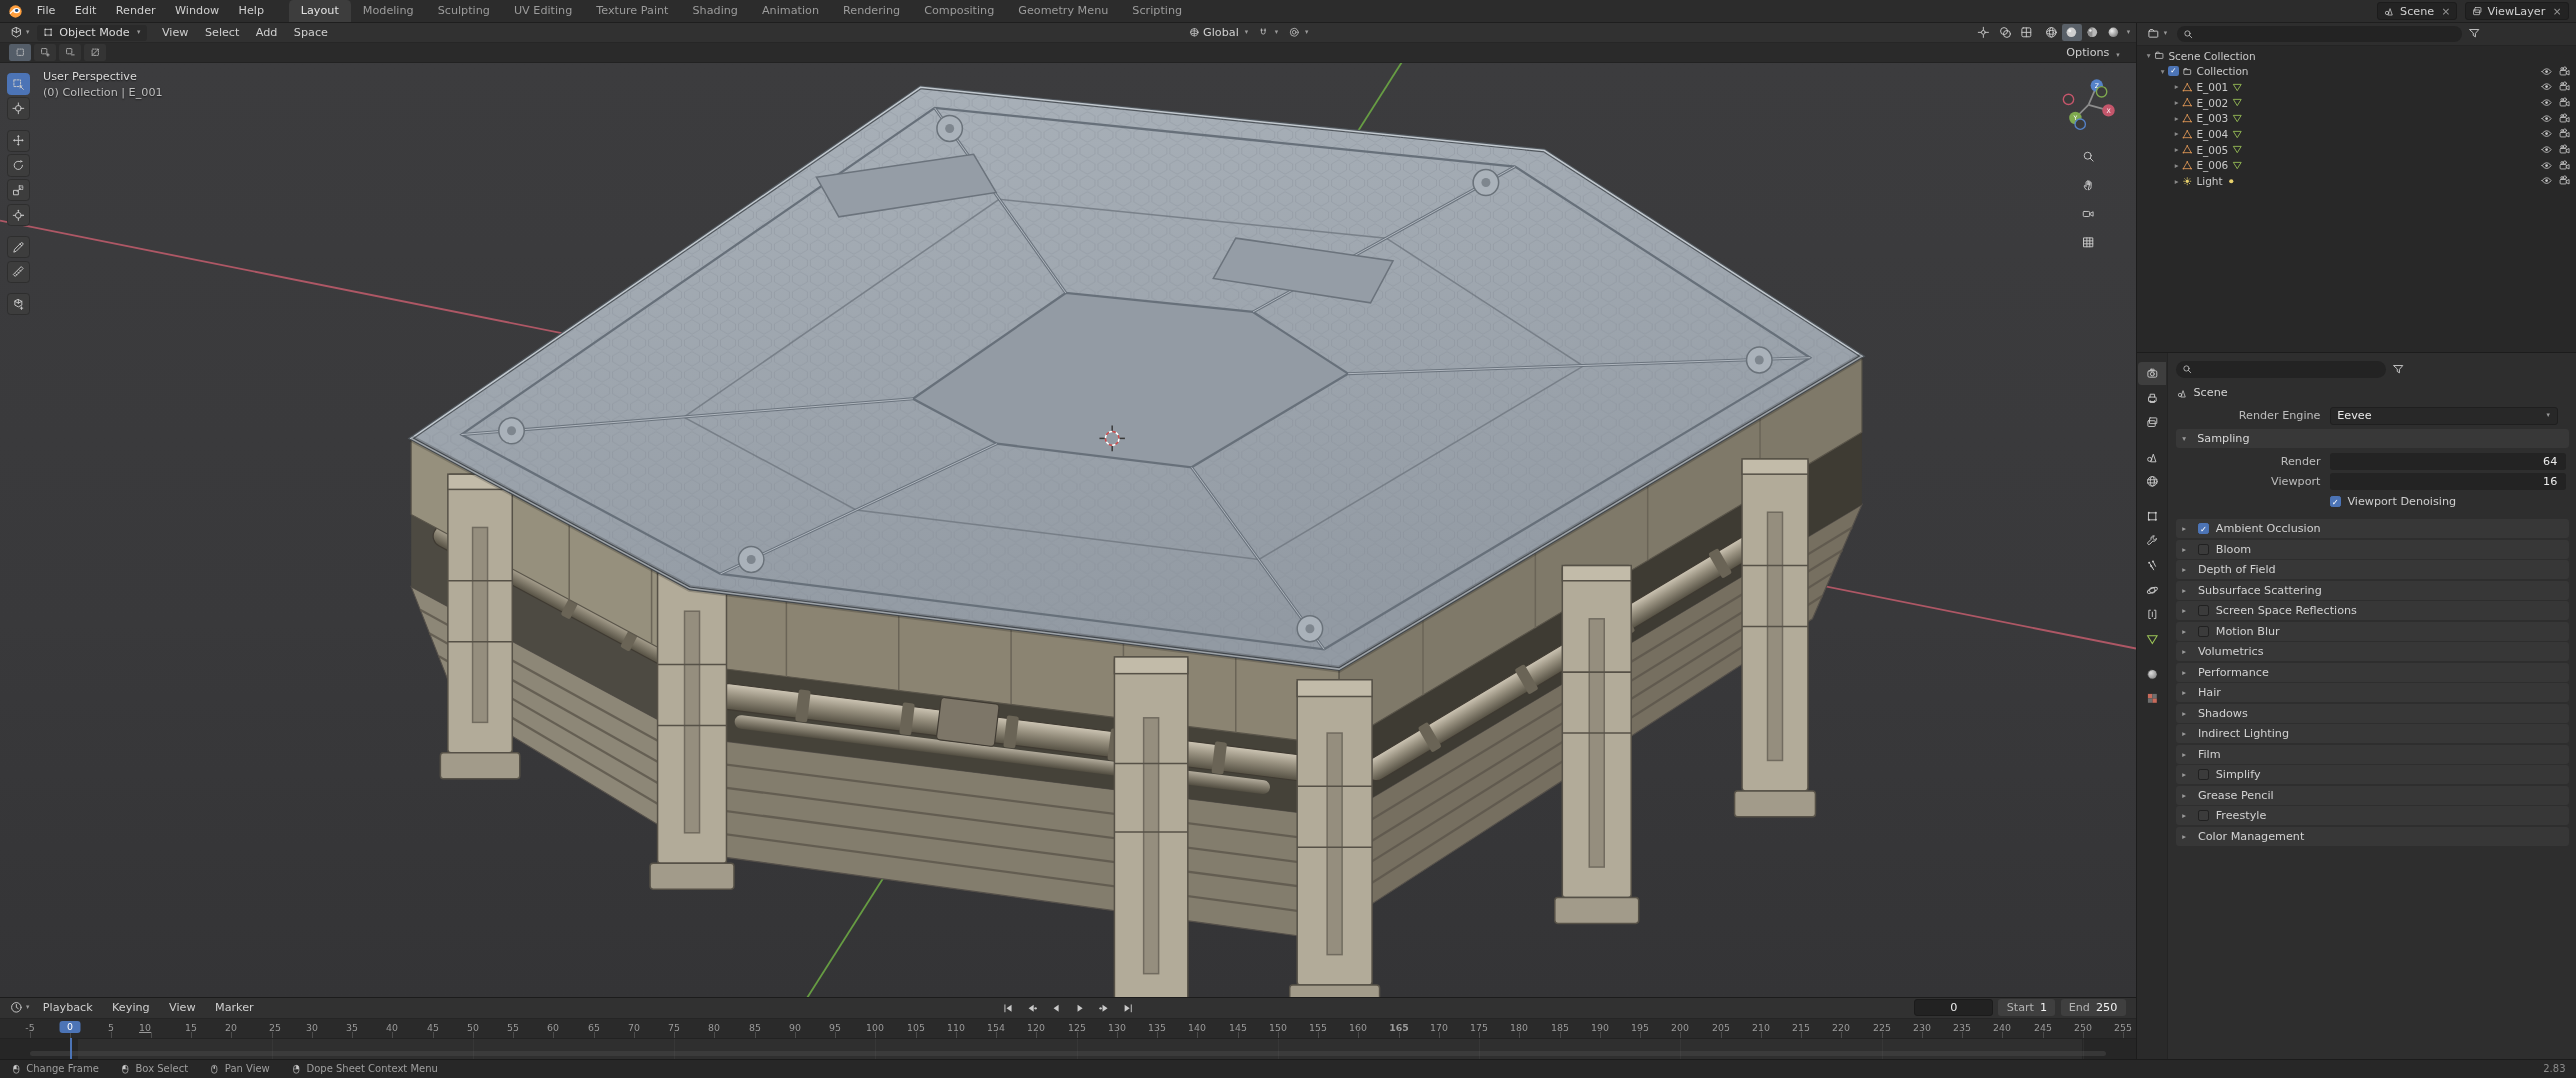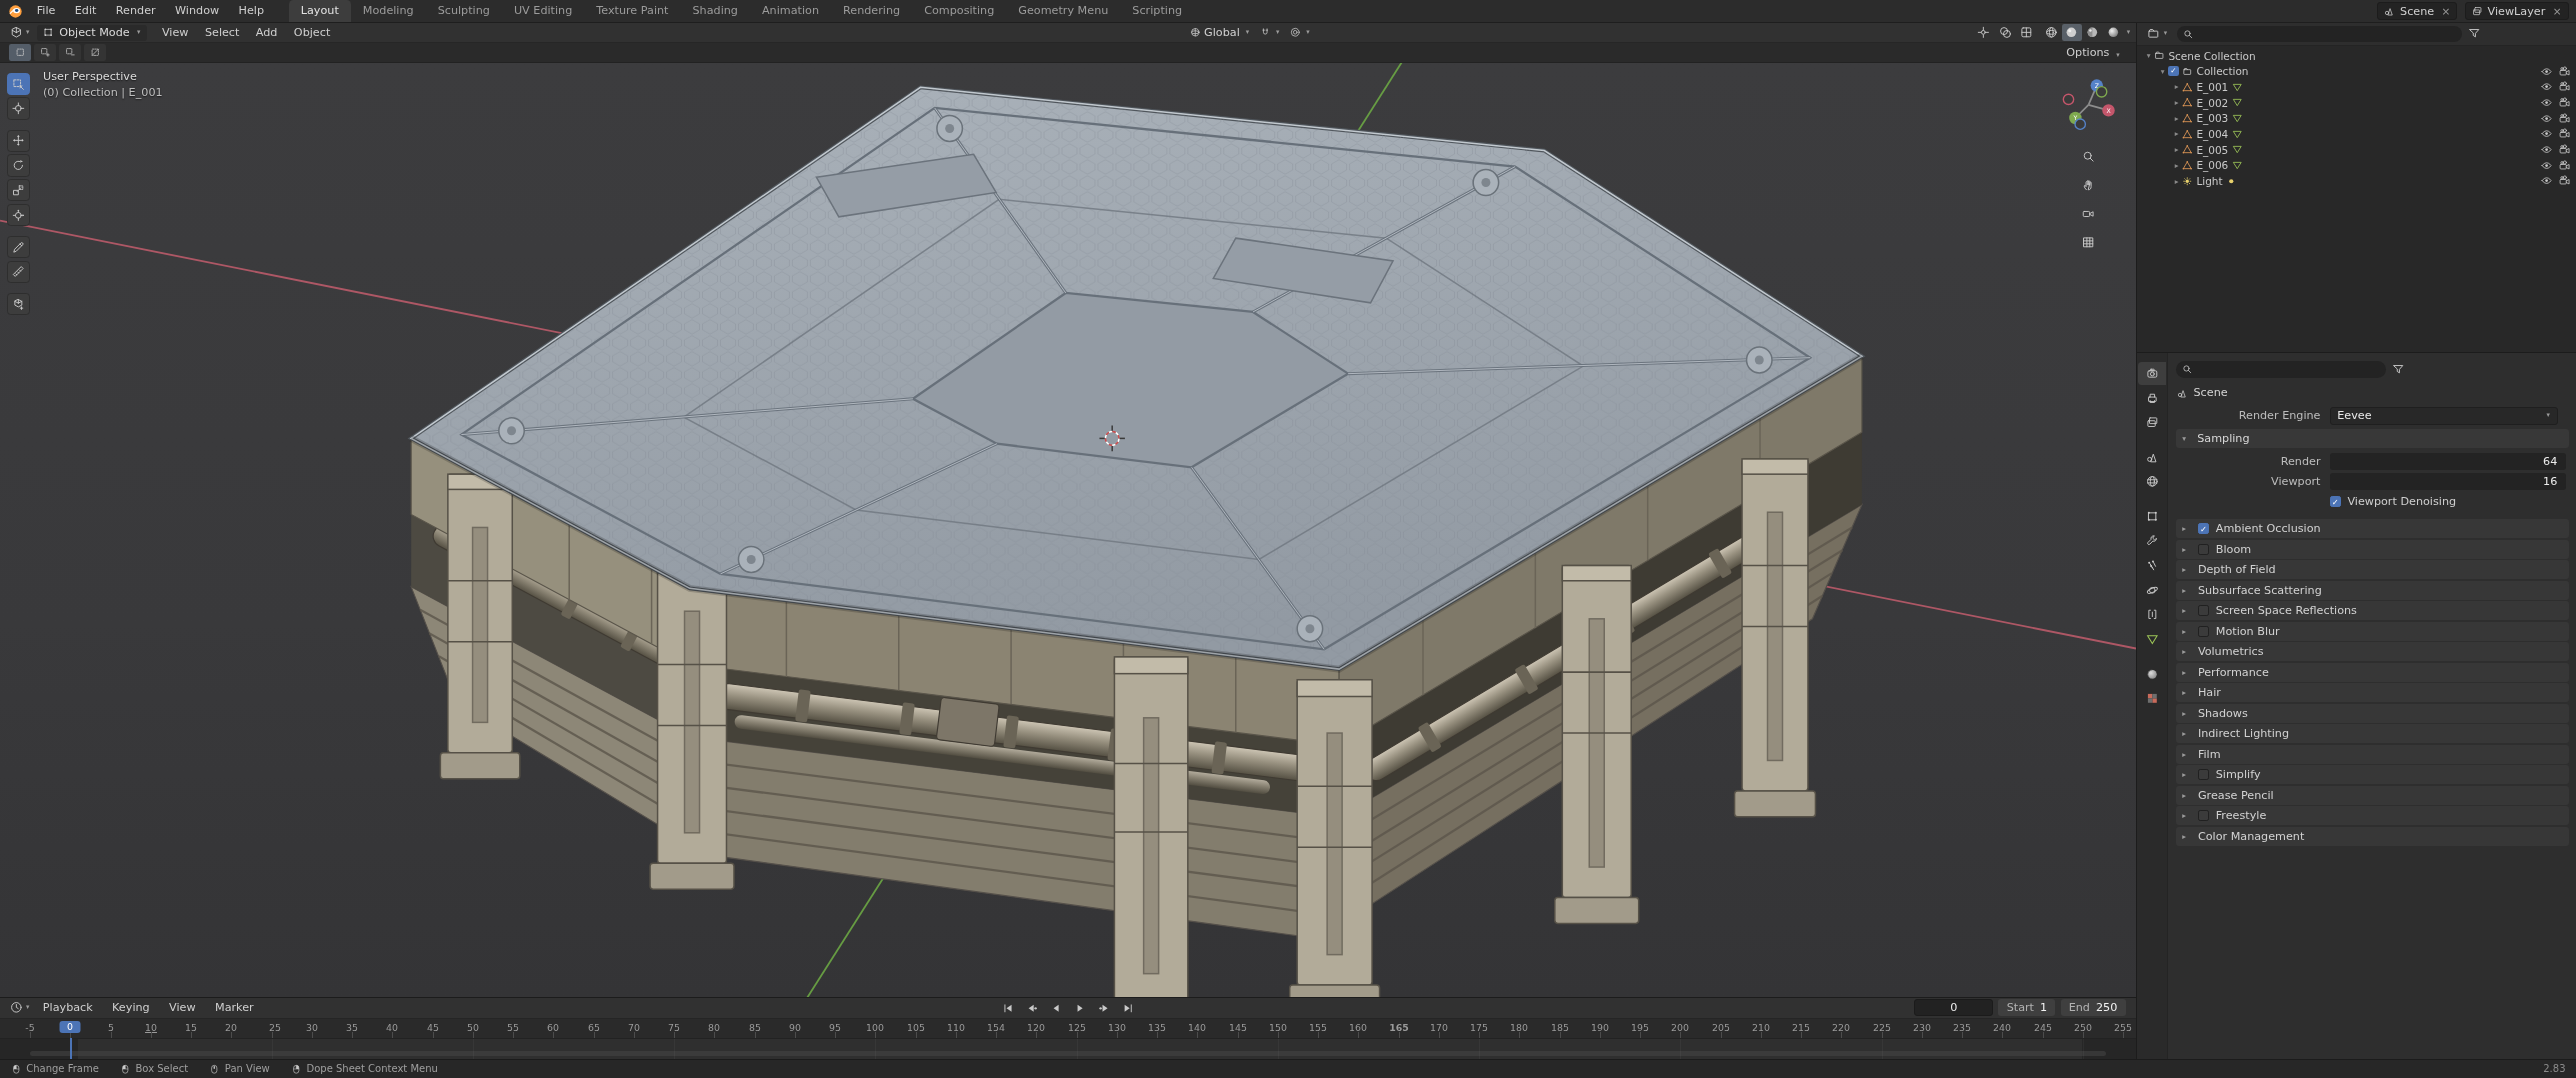--- a/index.html
+++ b/index.html
@@ -217,21 +217,21 @@
               </svg>
             </span>
           <span>Object Mode</span>
           <span class="caret"></span>
         </div>
         <nav class="vp-menus">
 
         <span class="menu-item">View</span>
             <span class="menu-item">Select</span>
             <span class="menu-item">Add</span>
-            <span class="menu-item">Object</span>
+            <span class="menu-item">Space</span>
           </nav>
         <div class="spacer-a"></div>
         <div class="hdr-group">
           <span class="fi sm">
               <svg viewBox="0 0 20 20" fill="none" stroke="currentColor" stroke-width="1.5" stroke-linecap="round" stroke-linejoin="round">
                 <circle cx="10" cy="10" r="7"></circle>
                 <ellipse cx="10" cy="10" rx="7" ry="2.8"></ellipse>
                 <path d="M10 3v14"></path>
               </svg>
             </span>
@@ -785,21 +785,21 @@
           </div>
         </div>
         <div class="tl-body">
           <div class="tl-ruler">
               <span class="tick-label" style="left: 30px;">-5</span>
               <i class="tick-mark" style="left: 30px;"></i>
               <span class="tick-label" style="left: 70px;">0</span>
               <i class="tick-mark" style="left: 70px;"></i>
               <span class="tick-label" style="left: 111px;">5</span>
               <i class="tick-mark" style="left: 111px;"></i>
-              <span class="tick-label" style="left: 151px; text-decoration: underline;">10</span>
+              <span class="tick-label" style="left: 145px; text-decoration: underline;">10</span>
               <i class="tick-mark" style="left: 151px;"></i>
               <span class="tick-label" style="left: 191px;">15</span>
               <i class="tick-mark" style="left: 191px;"></i>
               <span class="tick-label" style="left: 231px;">20</span>
               <i class="tick-mark" style="left: 231px;"></i>
               <span class="tick-label" style="left: 275px;">25</span>
               <i class="tick-mark" style="left: 272px;"></i>
               <span class="tick-label" style="left: 312px;">30</span>
               <i class="tick-mark" style="left: 312px;"></i>
               <span class="tick-label" style="left: 352px;">35</span>

